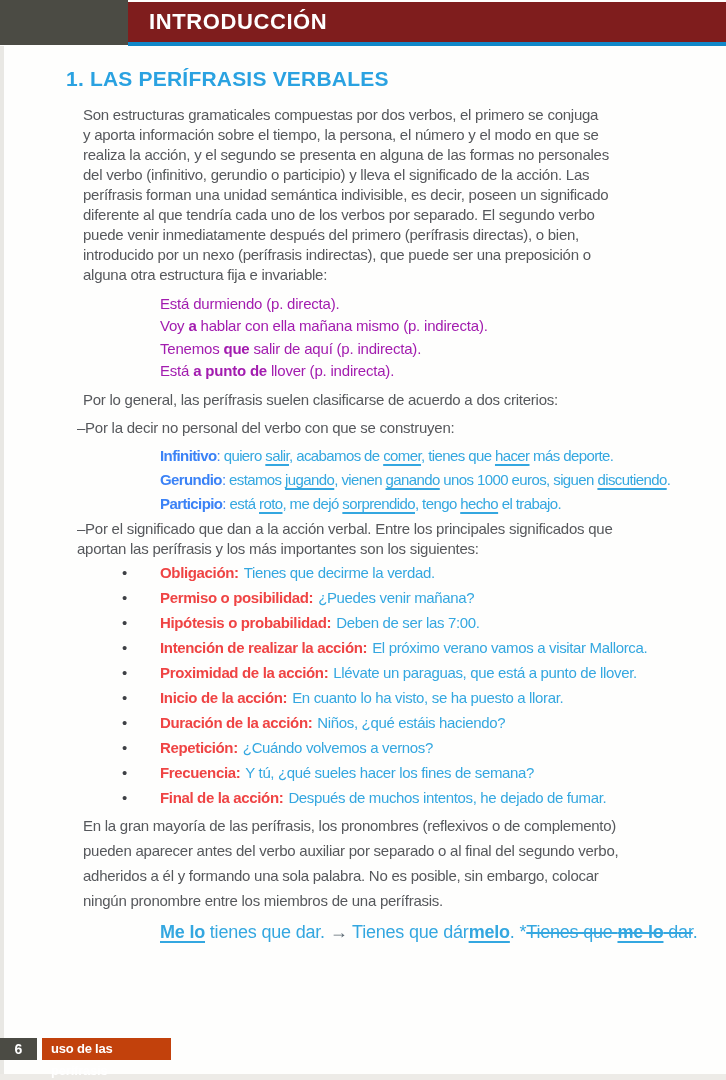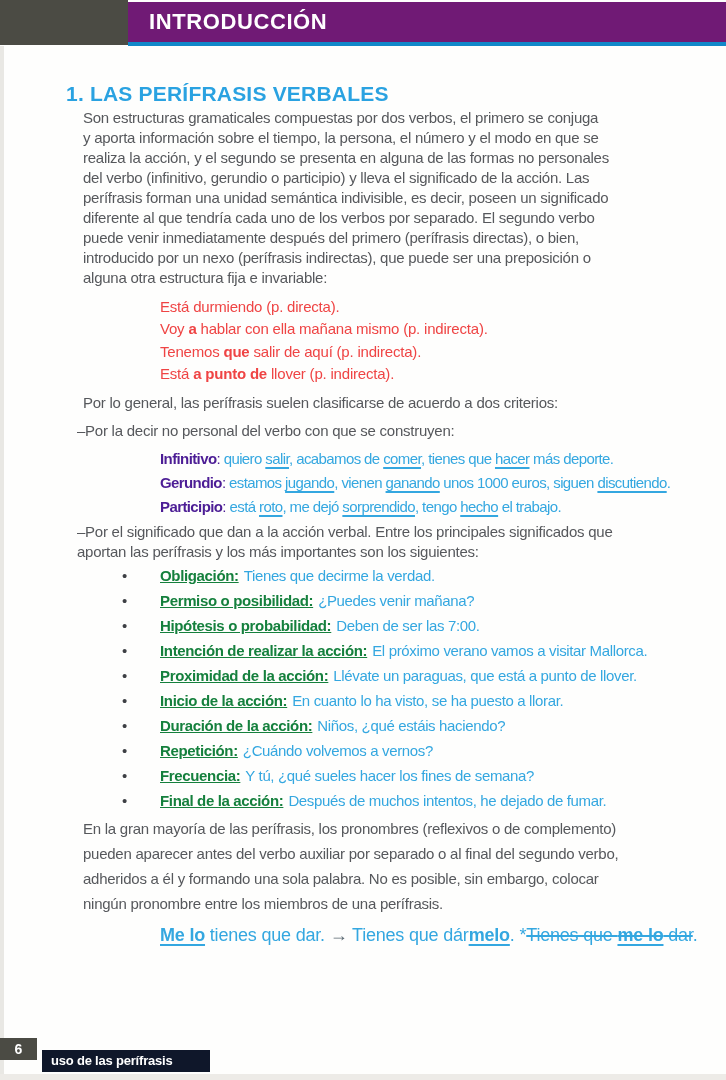--- a/index.html
+++ b/index.html
@@ -4,66 +4,66 @@
 <style>
   html,body{margin:0;padding:0;background:#ffffff;}
   .page{position:relative;width:726px;height:1080px;background:#fefefd;overflow:hidden;
         font-family:"Liberation Sans",sans-serif;}
   
   .edge-left{position:absolute;left:0;top:46px;width:4px;bottom:0;background:#e9e8e4;}
   .edge-bottom{position:absolute;left:0;right:0;bottom:0;height:6px;background:#edebe7;}
 
   
   .hdr-dark{position:absolute;left:0;top:0;width:128px;height:45px;background:#4b4b44;}
-  .hdr-bar{position:absolute;left:128px;top:2px;right:0;height:40px;background:#701a75;
+  .hdr-bar{position:absolute;left:128px;top:2px;right:0;height:40px;background:#7f1d1d;
            border-bottom:4px solid #1188c9;}
   .hdr-title{color:#ffffff;font-weight:700;font-size:22px;line-height:40px;
              padding-left:21px;letter-spacing:.6px;}
 
   
-  .content{position:absolute;left:83px;top:71px;width:623px;}
+  .content{position:absolute;left:83px;top:56px;width:623px;}
   .sec-title{margin:11px 0 0 -17px;font-size:21px;font-weight:700;color:#2aa2e1;letter-spacing:.2px;}
 
   .body-par{white-space:pre-line;font-size:15px;line-height:20px;color:#56585c;
             letter-spacing:-.25px;margin:0;}
-  .mt-intro{margin-top:2px;}
+  .mt-intro{margin-top:14px;}
   .mt-sm{margin-top:8px;}
   .dash{margin-left:-6px;}
   .mt-crit2{margin-top:3px;}
 
   .ex-block{margin:8px 0 0 77px;}
-  .ex-line{font-size:15px;line-height:22.3px;color:#ef4444;margin:0;letter-spacing:-.2px;}
+  .ex-line{font-size:15px;line-height:22.3px;color:#a21caf;margin:0;letter-spacing:-.2px;}
 
   .forms-block{margin:6px 0 0 77px;}
   .form-line{font-size:15px;line-height:24px;color:#34a7e0;margin:0;letter-spacing:-.6px;}
 
   .meanings{list-style:none;margin:4px 0 0 0;padding:0;}
   .meanings li{position:relative;padding-left:77px;font-size:15px;line-height:19px;
                margin-bottom:6px;color:#34a7e0;letter-spacing:-.35px;}
   .meanings li::before{content:"\2022";position:absolute;left:39px;top:0;color:#3e4045;
                font-size:15px;line-height:19px;}
-  .m-label{font-weight:700;color:#15803d;text-decoration:underline;}
+  .m-label{font-weight:700;color:#ef4444;}
   .m-ex{margin-left:5px;}
 
   .closing{margin-top:2px;line-height:25px;}
   .pronoun{margin:8px 0 0 77px;font-size:18px;color:#34a7e0;letter-spacing:-.2px;}
 
   
   .rb{font-weight:700;}
   .ru{text-decoration-line:underline;text-decoration-thickness:2px;text-underline-offset:2.5px;}
   .rs{text-decoration-line:line-through;text-decoration-thickness:1.5px;}
   .ru.rs{text-decoration-line:underline line-through;}
-  .rdark{color:#4c1d95;}
+  .rdark{color:#3b82f6;}
   .rarrow{color:#5c6a73;text-decoration:none;}
 
   
   .footer{position:absolute;left:0;top:1038px;width:100%;height:22px;}
   .pg-num{position:absolute;left:0;top:0;width:37px;height:22px;background:#4b4b44;color:#fff;
           font-weight:700;font-size:14px;text-align:center;line-height:22px;}
-  .ft-bar{position:absolute;left:42px;top:12px;width:168px;height:22px;background:#0f172a;}
+  .ft-bar{position:absolute;left:42px;top:0;width:129px;height:22px;background:#c2410c;}
   .ft-label{color:#fff;font-weight:700;font-size:13px;line-height:22px;padding-left:9px;
             letter-spacing:-.2px;display:block;}
 </style>
 </head>
 <body>
 
 <div class="page">
   <div class="edge-left"></div>
   <div class="edge-bottom"></div>
 

